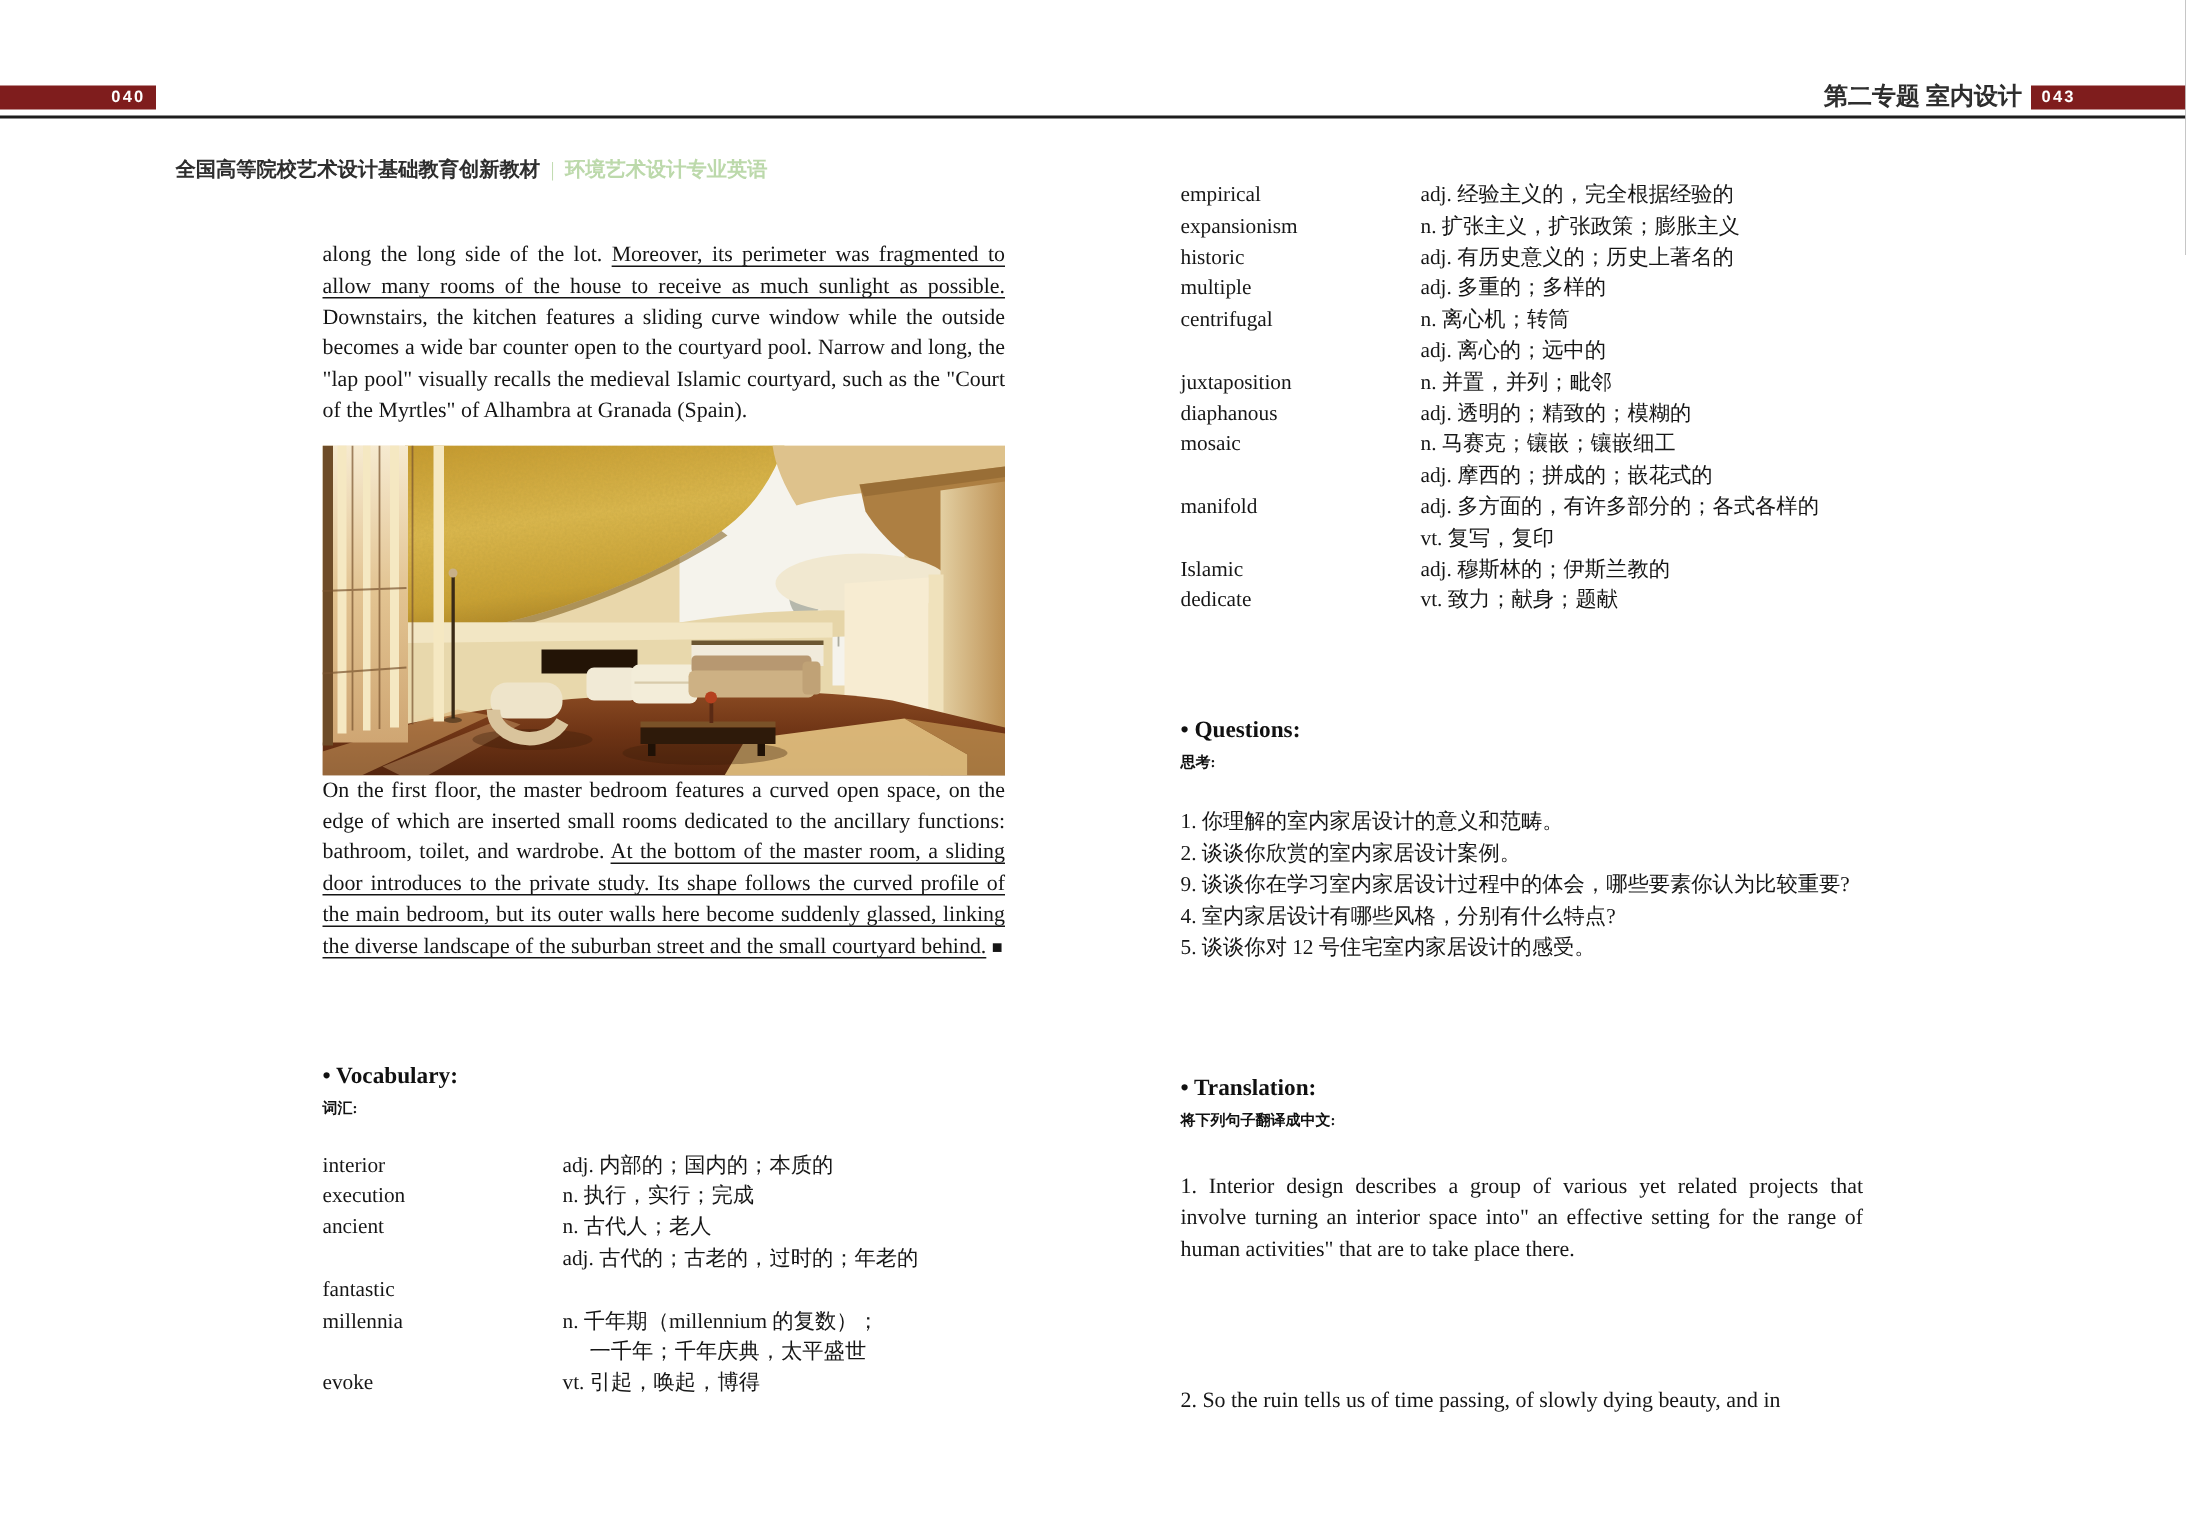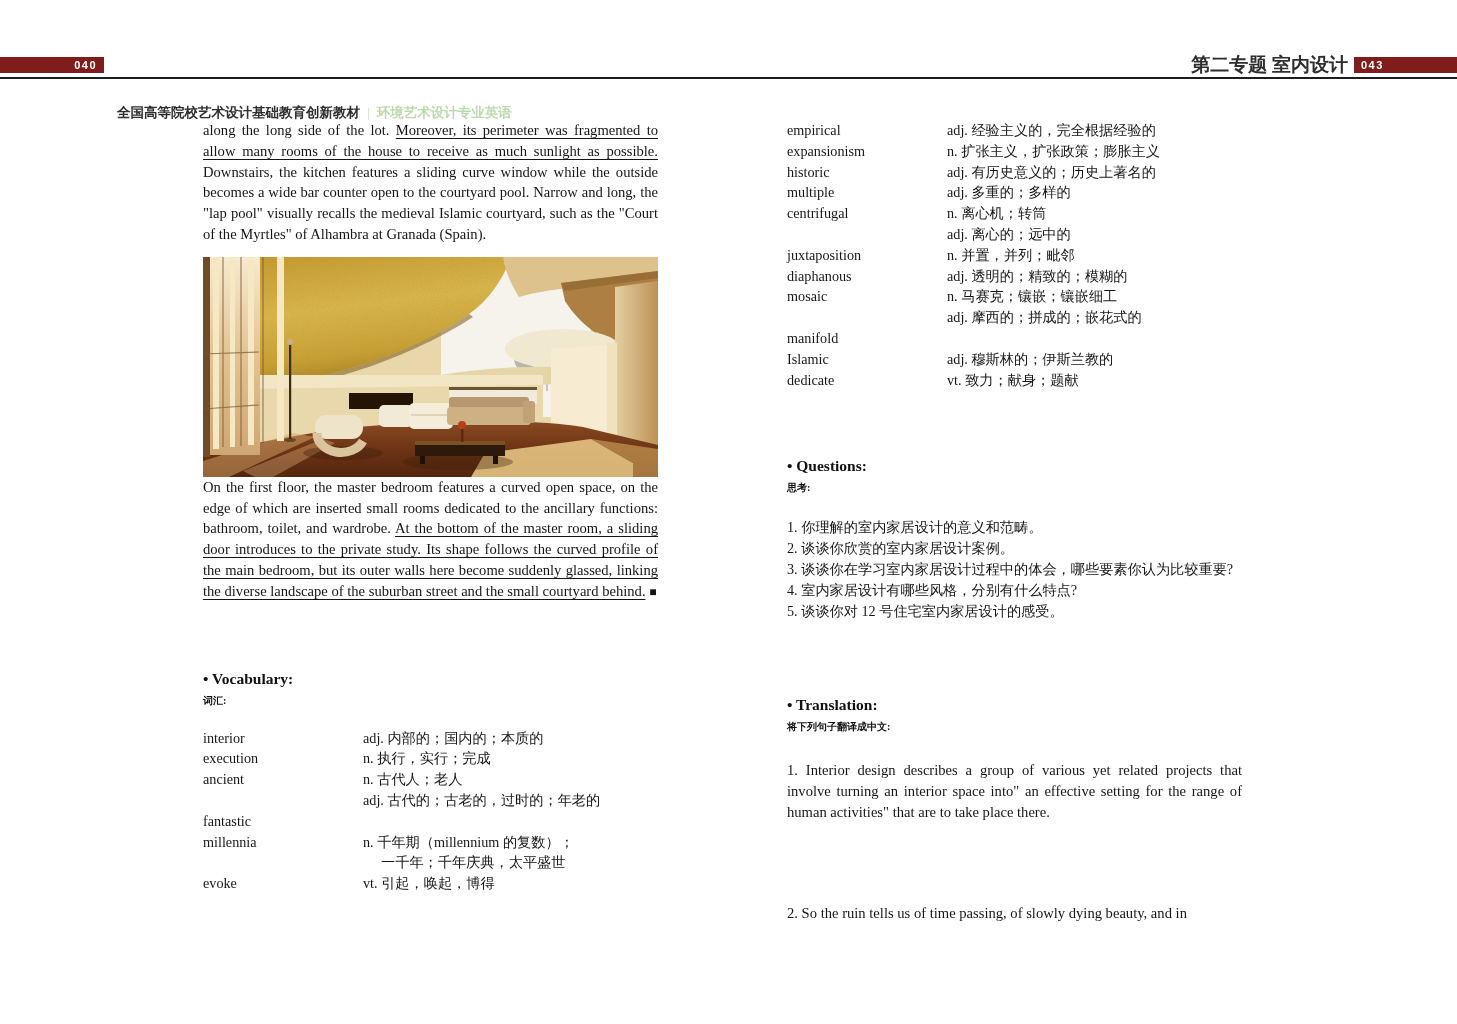--- a/index.html
+++ b/index.html
@@ -17,26 +17,26 @@
   .hdr-bar-r{left:1354px;width:103px;text-align:left;padding-left:7px;}
   .hdr-left-text{
     position:absolute;left:117px;top:55px;height:19px;line-height:19px;
     font-size:13.5px;font-weight:bold;white-space:nowrap;margin-top:48px;
   }
   .hdr-title{color:#2e2e2e;}
   .hdr-sep{color:#c2dcb2;margin:0 7px;font-weight:normal;}
   .hdr-sub{color:#bcd9ab;}
   .hdr-right-text{
     position:absolute;top:55px;right:109px;height:19px;line-height:19px;
-    font-size:19px;font-weight:bold;color:#2e2e2e;white-space:nowrap;
+    font-size:16px;font-weight:bold;color:#2e2e2e;white-space:nowrap;
   }
   .rule{position:absolute;left:0;top:77px;width:1457px;height:2px;background:#1d1d1d;}
   
   .col{position:absolute;top:120px;width:455px;}
-  .col-left{left:203px;}
+  .col-left{left:215px;margin-top:40px;}
   .col-right{left:787px;}
   p.body-text{margin:0;font-size:14.6px;line-height:20.8px;text-align:justify;color:#151515;}
   .ul{text-decoration:underline;text-underline-offset:3px;}
   .endmark{font-size:12px;}
   .figure{margin-top:12px;width:455px;height:220px;}
   .figure svg{display:block;}
   .p2{margin-top:17px;}
   
   .section-head{margin-top:65px;}
   .sh-trans{margin-top:72px;}
@@ -283,20 +283,24 @@
         </div>
         <div class="vocab-row">
           <div class="vocab-word">mosaic</div>
           <div class="vocab-defs">
             <div class="vocab-def">n. 马赛克；镶嵌；镶嵌细工</div>
             <div class="vocab-def">adj. 摩西的；拼成的；嵌花式的</div>
           </div>
         </div>
         <div class="vocab-row">
           <div class="vocab-word">manifold</div>
+          <div class="vocab-defs">
+            <div class="vocab-def">adj. 多方面的，有许多部分的；各式各样的</div>
+            <div class="vocab-def">vt. 复写，复印</div>
+          </div>
         </div>
         <div class="vocab-row">
           <div class="vocab-word">Islamic</div>
           <div class="vocab-defs">
             <div class="vocab-def">adj. 穆斯林的；伊斯兰教的</div>
           </div>
         </div>
         <div class="vocab-row">
           <div class="vocab-word">dedicate</div>
           <div class="vocab-defs">
@@ -305,21 +309,21 @@
         </div>
       </div>
 
     <div class="section-head">
       <div class="head-en">• Questions:</div>
       <div class="head-zh">思考:</div>
     </div>
     <div class="qlist" id="questions">
         <div class="q-item">1. 你理解的室内家居设计的意义和范畴。</div>
         <div class="q-item">2. 谈谈你欣赏的室内家居设计案例。</div>
-        <div class="q-item">3. 谈谈你在学习室内家居设计过程中的体会，哪些要素你认为比较重要?</div>
+        <div class="q-item">9. 谈谈你在学习室内家居设计过程中的体会，哪些要素你认为比较重要?</div>
         <div class="q-item">4. 室内家居设计有哪些风格，分别有什么特点?</div>
         <div class="q-item">5. 谈谈你对 12 号住宅室内家居设计的感受。</div>
       </div>
 
     <div class="section-head sh-trans">
       <div class="head-en">• Translation:</div>
       <div class="head-zh">将下列句子翻译成中文:</div>
     </div>
     <div class="trans-list" id="translations">
         <p class="trans-item">1. Interior design describes a group of various yet related projects that involve turning an interior space into" an effective setting for the range of human activities" that are to take place there.</p>

